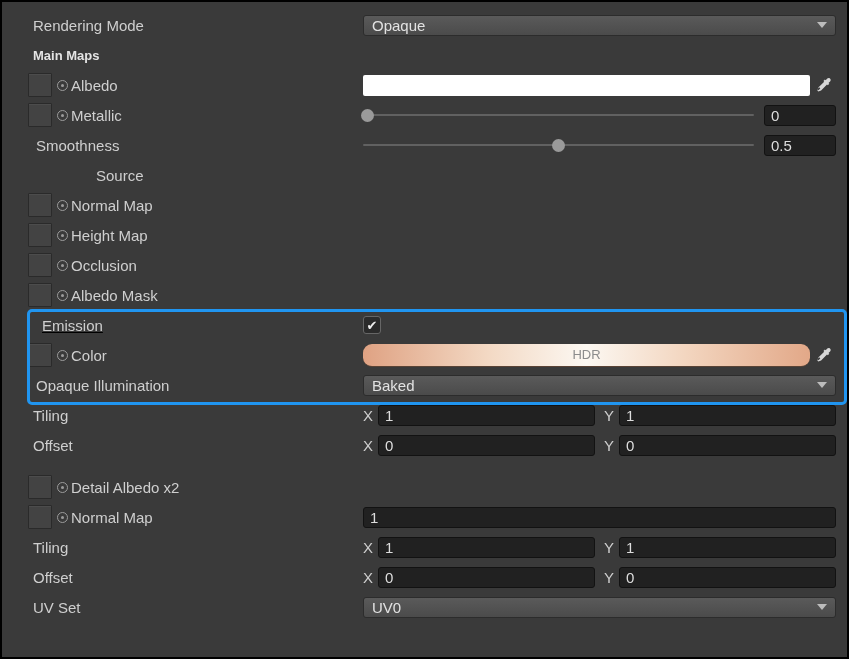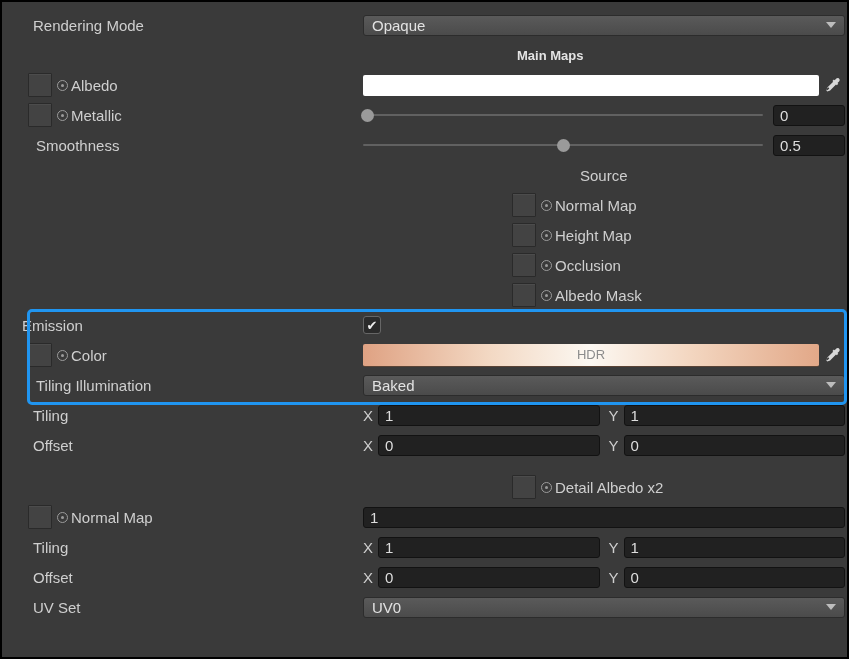--- a/index.html
+++ b/index.html
@@ -6,29 +6,29 @@
   .window{
     position:relative;
     width:849px;height:659px;
     box-sizing:border-box;
     background:#3a3a3a;
     border:2px solid #000;
     padding-top:8px;
     font-family:"Liberation Sans", sans-serif;
     overflow:hidden;
   }
-  .row{height:30px;display:flex;align-items:center;justify-content:flex-end;}
+  .row{height:30px;display:flex;align-items:center;}
   .gap{height:12px;}
   .left{width:361px;flex:none;display:flex;align-items:center;box-sizing:border-box;}
-  .right{flex:1;margin-right:2px;display:flex;align-items:center;min-width:0;}
+  .right{flex:1;margin-right:11px;display:flex;align-items:center;min-width:0;}
   .ind0{padding-left:31px;}
   .tex{padding-left:26px;}
   .ind2{padding-left:34px;}
   .ind3{padding-left:94px;}
-  .ind-em{padding-left:20px;}
+  .ind-em{padding-left:40px;text-decoration:underline;}
   .lbl{color:#cfcfcf;font-size:15px;white-space:nowrap;}
   .hdr-lbl{color:#e4e4e4;font-size:13px;font-weight:bold;white-space:nowrap;}
   
   .texslot{width:22px;height:22px;flex:none;background:#434343;border:1px solid #2a2a2a;
     box-shadow:inset 0 1px 0 rgba(255,255,255,0.05);margin-right:5px;border-radius:1px;}
   .objpicker{width:11px;height:11px;flex:none;border:1px solid #9b9b9b;border-radius:50%;
     position:relative;margin-right:3px;box-sizing:border-box;}
   .objpicker::after{content:'';position:absolute;width:3px;height:3px;background:#9b9b9b;
     border-radius:50%;top:3px;left:3px;}
   
@@ -49,21 +49,21 @@
   .axis.y{margin-left:9px;}
   .xyfield{flex:1;min-width:0;}
   
   .slider{flex:1;position:relative;height:14px;margin-right:10px;min-width:0;}
   .track{position:absolute;top:6px;left:0;right:0;height:2px;background:#616161;border-radius:1px;}
   .handle{position:absolute;top:0.5px;width:13px;height:13px;border-radius:50%;background:#9a9a9a;}
   
   .swatch{flex:1;height:21px;background:#ffffff;border-radius:2px;min-width:0;}
   .eyedropper{width:26px;flex:none;display:flex;align-items:center;justify-content:center;}
   
-  .hdrbar{flex:1;height:22px;border-radius:2px;min-width:0;
+  .hdrbar{flex:1;height:22px;border-radius:9px;min-width:0;
     background:linear-gradient(90deg,#dfa283 0%,#f3d9c4 28%,#fcf8f2 50%,#f3d6c0 72%,#e2a888 100%);
     display:flex;align-items:center;justify-content:center;border-bottom:1px solid #5a4335;}
   .hdrtext{color:#8c8c8c;font-size:13px;}
   
   .checkbox{width:18px;height:18px;box-sizing:border-box;background:#2b2b2b;
     border:1px solid #666;border-radius:3px;display:flex;align-items:center;justify-content:center;}
   .check{color:#efefef;font-size:13px;line-height:1;}
   
   .emission-highlight{position:absolute;left:25px;top:307px;width:820px;height:96px;
     box-sizing:border-box;border:3px solid #2095f0;border-radius:5px;pointer-events:none;}
@@ -197,21 +197,21 @@
       <span class="eyedropper">
         <svg width="16" height="16" viewBox="0 0 16 16">
             <path fill="#d8d8d8" d="M13.7 1.0a2 2 0 0 1 1.4 3.4l-1.6 1.6.8.8-1.5 1.5-.8-.8-5.9 5.9-2.8 1-1-1 1-2.8 5.9-5.9-.8-.8 1.5-1.5.8.8 1.6-1.6a2 2 0 0 1 1.4-.6zM4.2 10.3l-1.6 1.6-.5 1.6 1.6-.5 1.6-1.6z"></path>
           </svg>
       </span>
     </div>
   </div>
 
   <div class="row">
     <div class="left ind2">
-      <span class="lbl">Tiling Illumination</span>
+      <span class="lbl">Opaque Illumination</span>
     </div>
     <div class="right">
       <div class="dropdown">
         <span class="dd-text">Baked</span>
         <span class="dd-arrow"></span>
       </div>
     </div>
   </div>
 
   <div class="row">

